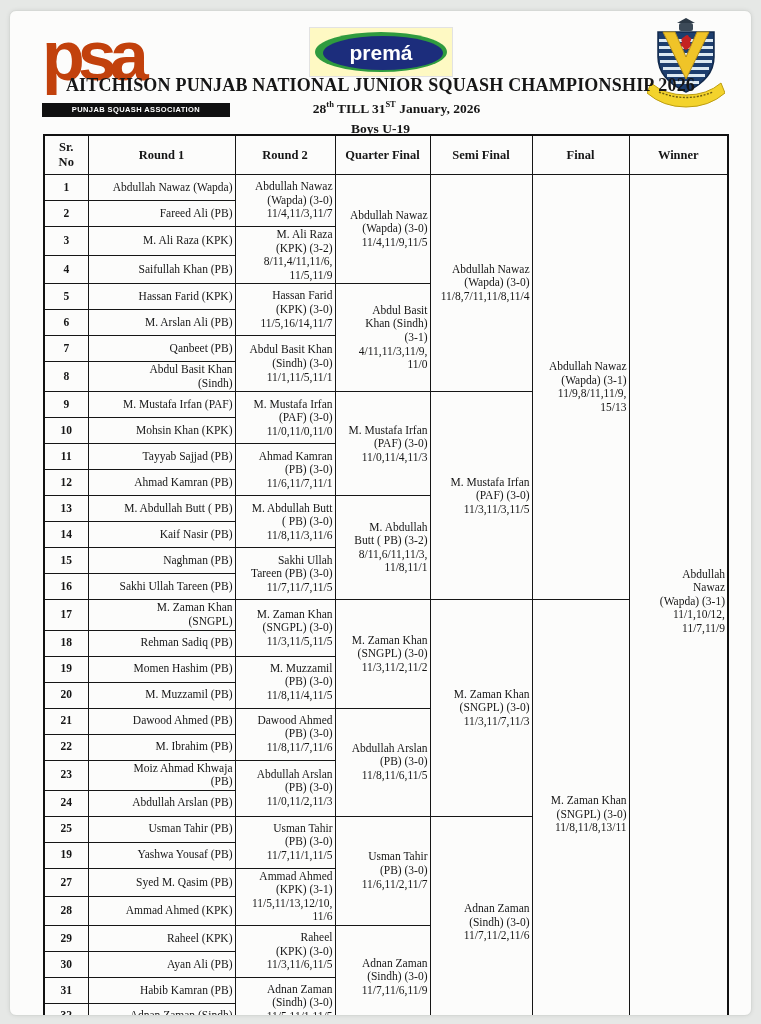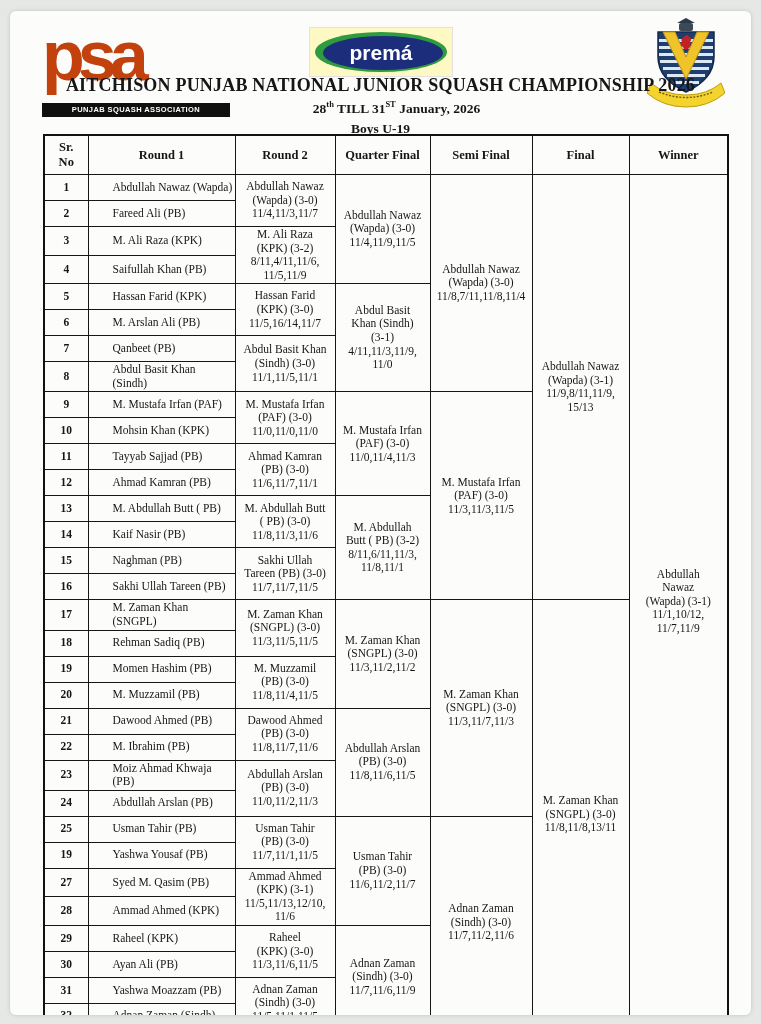--- a/index.html
+++ b/index.html
@@ -23,22 +23,22 @@
   .t2 sup{font-size:8.5px;}
   .t3{font-size:13.5px;font-weight:bold;margin-top:4px;}
   
   table.draw{position:absolute;left:33px;top:123px;width:684px;border-collapse:collapse;table-layout:fixed;
              border:2px solid #111;}
   .draw th,.draw td{border:1.5px solid #161616;font-size:11.5px;line-height:1.18;
                     white-space:pre-line;overflow:hidden;vertical-align:middle;padding:1px 2px;}
   .draw th{font-size:12.5px;font-weight:bold;height:36px;}
   .draw tr{height:26px;}
   td.sr{text-align:center;font-weight:bold;}
-  td.n{text-align:left;padding-left:24px;}
-  td.m{text-align:center;}
+  td.n{text-align:right;padding-left:24px;}
+  td.m{text-align:right;}
 </style>
 </head>
 <body>
 
 <div class="page">
 
   <div class="hdr">
 
     <div class="psa">
       <div class="psa-word">psa</div>
@@ -322,21 +322,21 @@
         <td class="m" rowspan="4">Adnan Zaman
 (Sindh) (3-0)
 11/7,11/6,11/9</td>
       </tr>
       <tr>
         <td class="sr">30</td>
         <td class="n">Ayan Ali (PB)</td>
       </tr>
       <tr>
         <td class="sr">31</td>
-        <td class="n">Yashwa Moazzam (PB)</td>
+        <td class="n">Habib Kamran (PB)</td>
         <td class="m" rowspan="2">Adnan Zaman
 (Sindh) (3-0)
 11/5,11/1,11/5</td>
       </tr>
       <tr>
         <td class="sr">32</td>
         <td class="n">Adnan Zaman (Sindh)</td>
       </tr>
     </tbody>
   </table>

